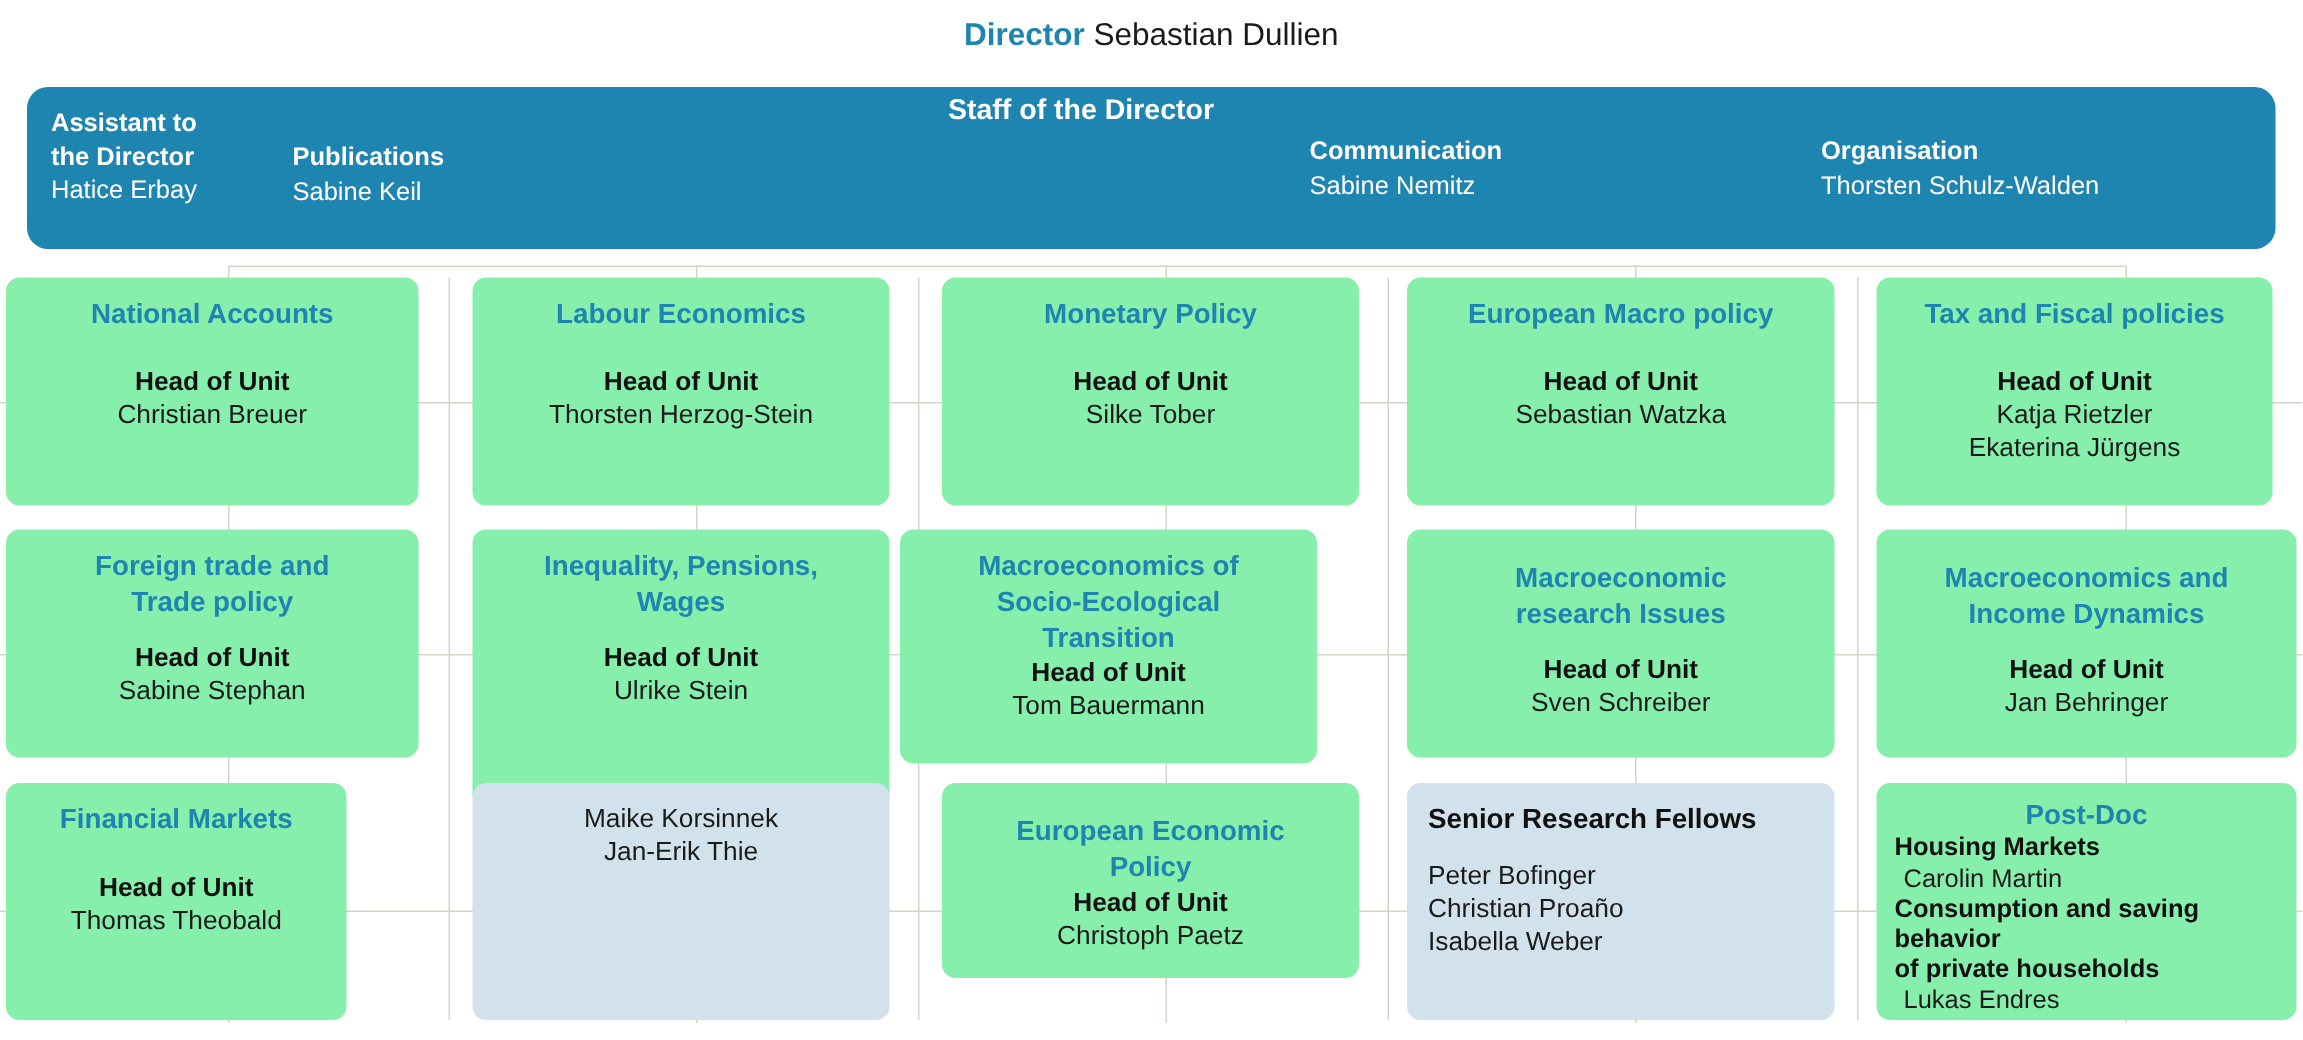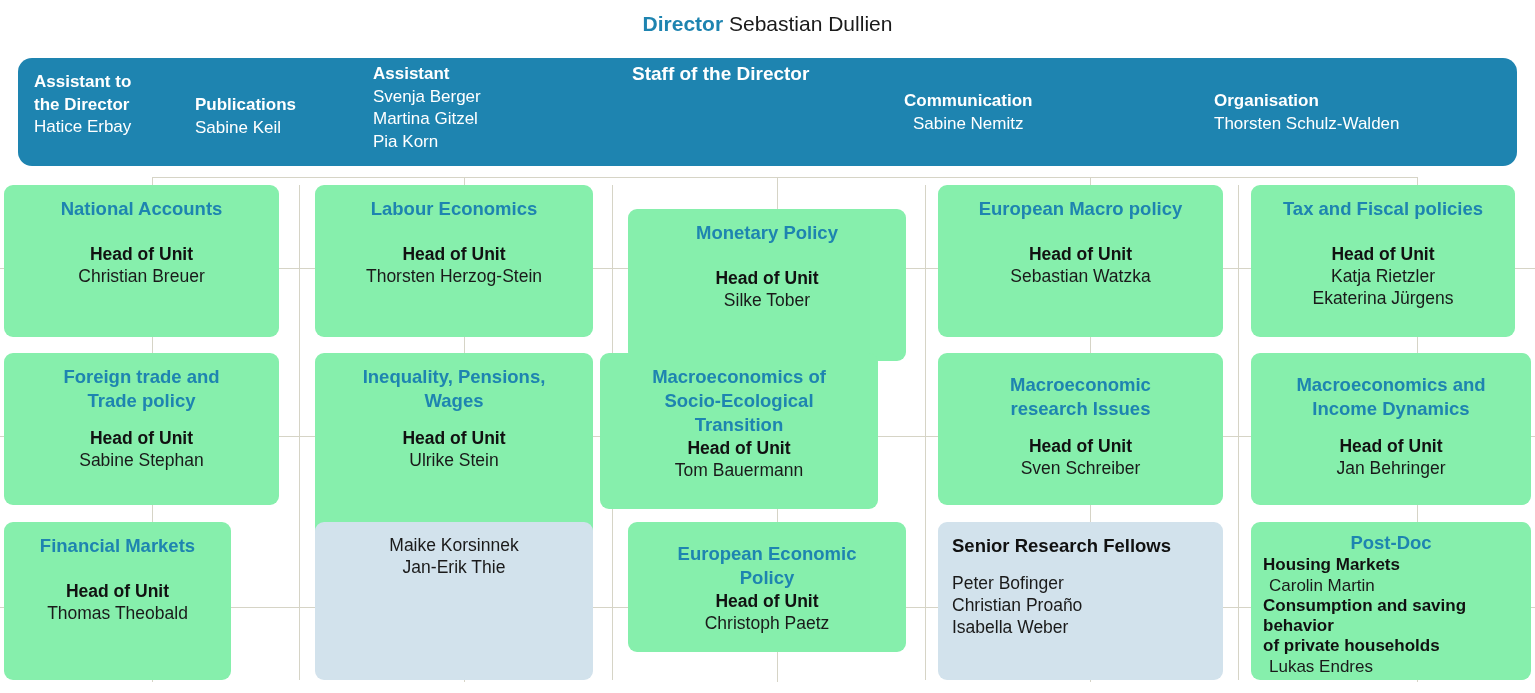--- a/index.html
+++ b/index.html
@@ -66,21 +66,21 @@
   }
   .staff-block .sb-title {
     font-weight: bold;
   }
   .staff-block .sb-name {
     font-weight: normal;
   }
   .sb-1 { left: 16px;   top: 13px; }
   .sb-2 { left: 177px;  top: 36px; }
   .sb-3 { left: 355px;  top: 5px;  }
-  .sb-4 { left: 886px;  top: 32px; text-align: center; }
+  .sb-4 { left: 855px;  top: 32px; }
   .sb-5 { left: 1196px; top: 32px; }
 
   
   .conn {
     position: absolute;
     background: #d6d4c6;
   }
   .conn-v { width: 1px; }
   .conn-h { height: 1px; }
 
@@ -171,26 +171,20 @@
       <div class="sb-title">Assistant to</div>
       <div class="sb-title">the Director</div>
       <div class="sb-name">Hatice Erbay</div>
     </div>
 
     <div class="staff-block sb-2">
       <div class="sb-title">Publications</div>
       <div class="sb-name">Sabine Keil</div>
     </div>
 
-    <div class="staff-block sb-3">
-      <div class="sb-title">Assistant</div>
-      <div class="sb-name">Svenja Berger</div>
-      <div class="sb-name">Martina Gitzel</div>
-      <div class="sb-name">Pia Korn</div>
-    </div>
 
     <div class="staff-block sb-4">
       <div class="sb-title">Communication</div>
       <div class="sb-name">Sabine Nemitz</div>
     </div>
 
     <div class="staff-block sb-5">
       <div class="sb-title">Organisation</div>
       <div class="sb-name">Thorsten Schulz-Walden</div>
     </div>
@@ -248,21 +242,21 @@
     <div class="gap-md"></div>
     <div class="role">Head of Unit</div>
     <div class="person">Ulrike Stein</div>
   </div>
 
   <div class="card blue" style="left:315px; top:522px; width:278px; height:158px;">
     <div class="person">Maike Korsinnek</div>
     <div class="person">Jan-Erik Thie</div>
   </div>
 
-  <div class="card" style="left:628px; top:185px; width:278px; height:152px;margin-top:24px;">
+  <div class="card" style="left:628px; top:185px; width:278px; height:152px;">
     <div class="card-title">Monetary Policy</div>
     <div class="gap-lg"></div>
     <div class="role">Head of Unit</div>
     <div class="person">Silke Tober</div>
   </div>
 
   <div class="card" style="left:600px; top:353px; width:278px; height:156px;">
     <div class="card-title">Macroeconomics of</div>
     <div class="card-title">Socio-Ecological</div>
     <div class="card-title">Transition</div>

